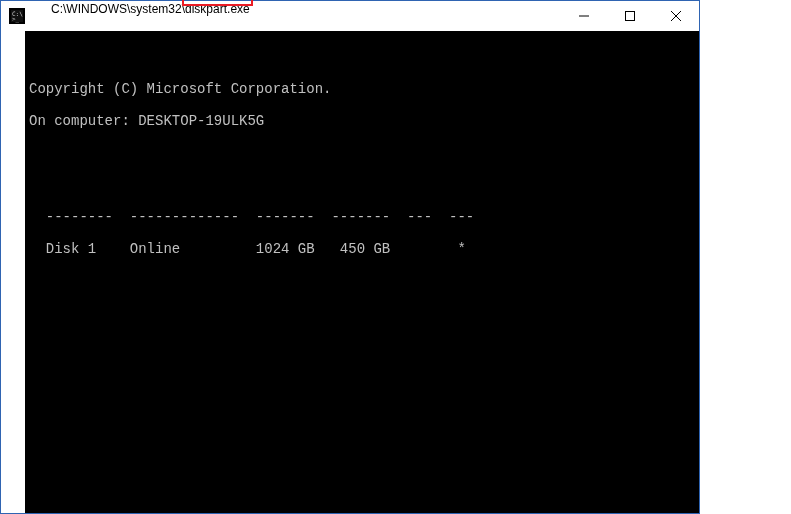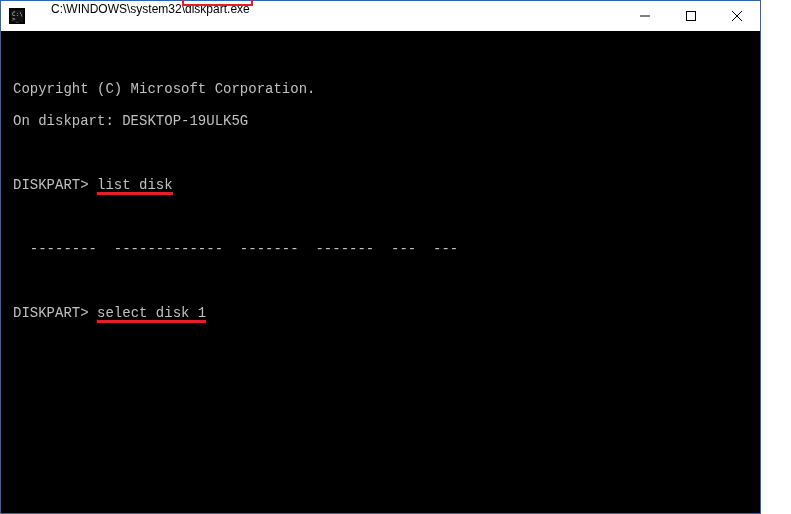--- a/index.html
+++ b/index.html
@@ -6,21 +6,21 @@
   body {
     margin: 0;
     padding: 0;
     background: #fff;
     font-family: "Segoe UI", Tahoma, sans-serif;
     width: 791px;
     height: 514px;
     overflow: hidden;
   }
   .outer {
-    width: 761px;
+    width: 700px;
     height: 514px;
     border: 1px solid #2f64b2;
     background: #fff;
     display: flex;
     flex-direction: column;
   }
   .titlebar {
     height: 30px;
     background: #fff;
     display: flex;
@@ -57,25 +57,26 @@
     color: #000;
   }
   .winbtn svg { display: block; }
   .terminal {
     flex: 1;
     background: #000;
     color: #c0c0c0;
     font-family: Consolas, "Courier New", monospace;
     font-size: 14px;
     line-height: 16px;
-    padding: 2px 4px 4px 12px;
+    padding: 2px 4px 4px 4px;
     overflow-y: auto;
     overflow-x: hidden;
     white-space: pre;
     position: relative;
+    margin-left: 24px;
   }
   
   .terminal::-webkit-scrollbar { width: 17px; }
   .terminal::-webkit-scrollbar-track { background: #f0f0f0; }
   .terminal::-webkit-scrollbar-thumb { background: #c1c1c1; }
   .terminal::-webkit-scrollbar-button {
     background: #f0f0f0;
     height: 17px;
     display: block;
   }
@@ -120,27 +121,26 @@
       <svg width="10" height="10" viewBox="0 0 10 10">
           <line x1="0" y1="0" x2="10" y2="10" stroke="#000" stroke-width="1"></line>
           <line x1="10" y1="0" x2="0" y2="10" stroke="#000" stroke-width="1"></line>
         </svg>
     </div>
   </div>
 
   <div class="terminal">
 <div class="line"></div>
 <div class="line">Copyright (C) Microsoft Corporation.</div>
-<div class="line"><span>On diskpart: </span><span>DESKTOP-19ULK5G</span></div>
+<div class="line"><span>On computer: </span><span>DESKTOP-19ULK5G</span></div>
 <div class="line"></div>
-<div class="line"><span>DISKPART&gt;</span> <span class="cmd"><span>list disk</span><span class="underline"></span></span></div>
 <div class="line"></div>
 <div class="line">  --------  -------------  -------  -------  ---  ---</div>
+<div class="line">  Disk 1    Online         1024 GB   450 GB        *</div>
 <div class="line"></div>
-<div class="line"><span>DISKPART&gt;</span> <span class="cmd"><span>select disk 1</span><span class="underline"></span></span></div>
 <div class="line"></div>
 <div class="line"></div>
 
 
 
 
 
 
 
 

